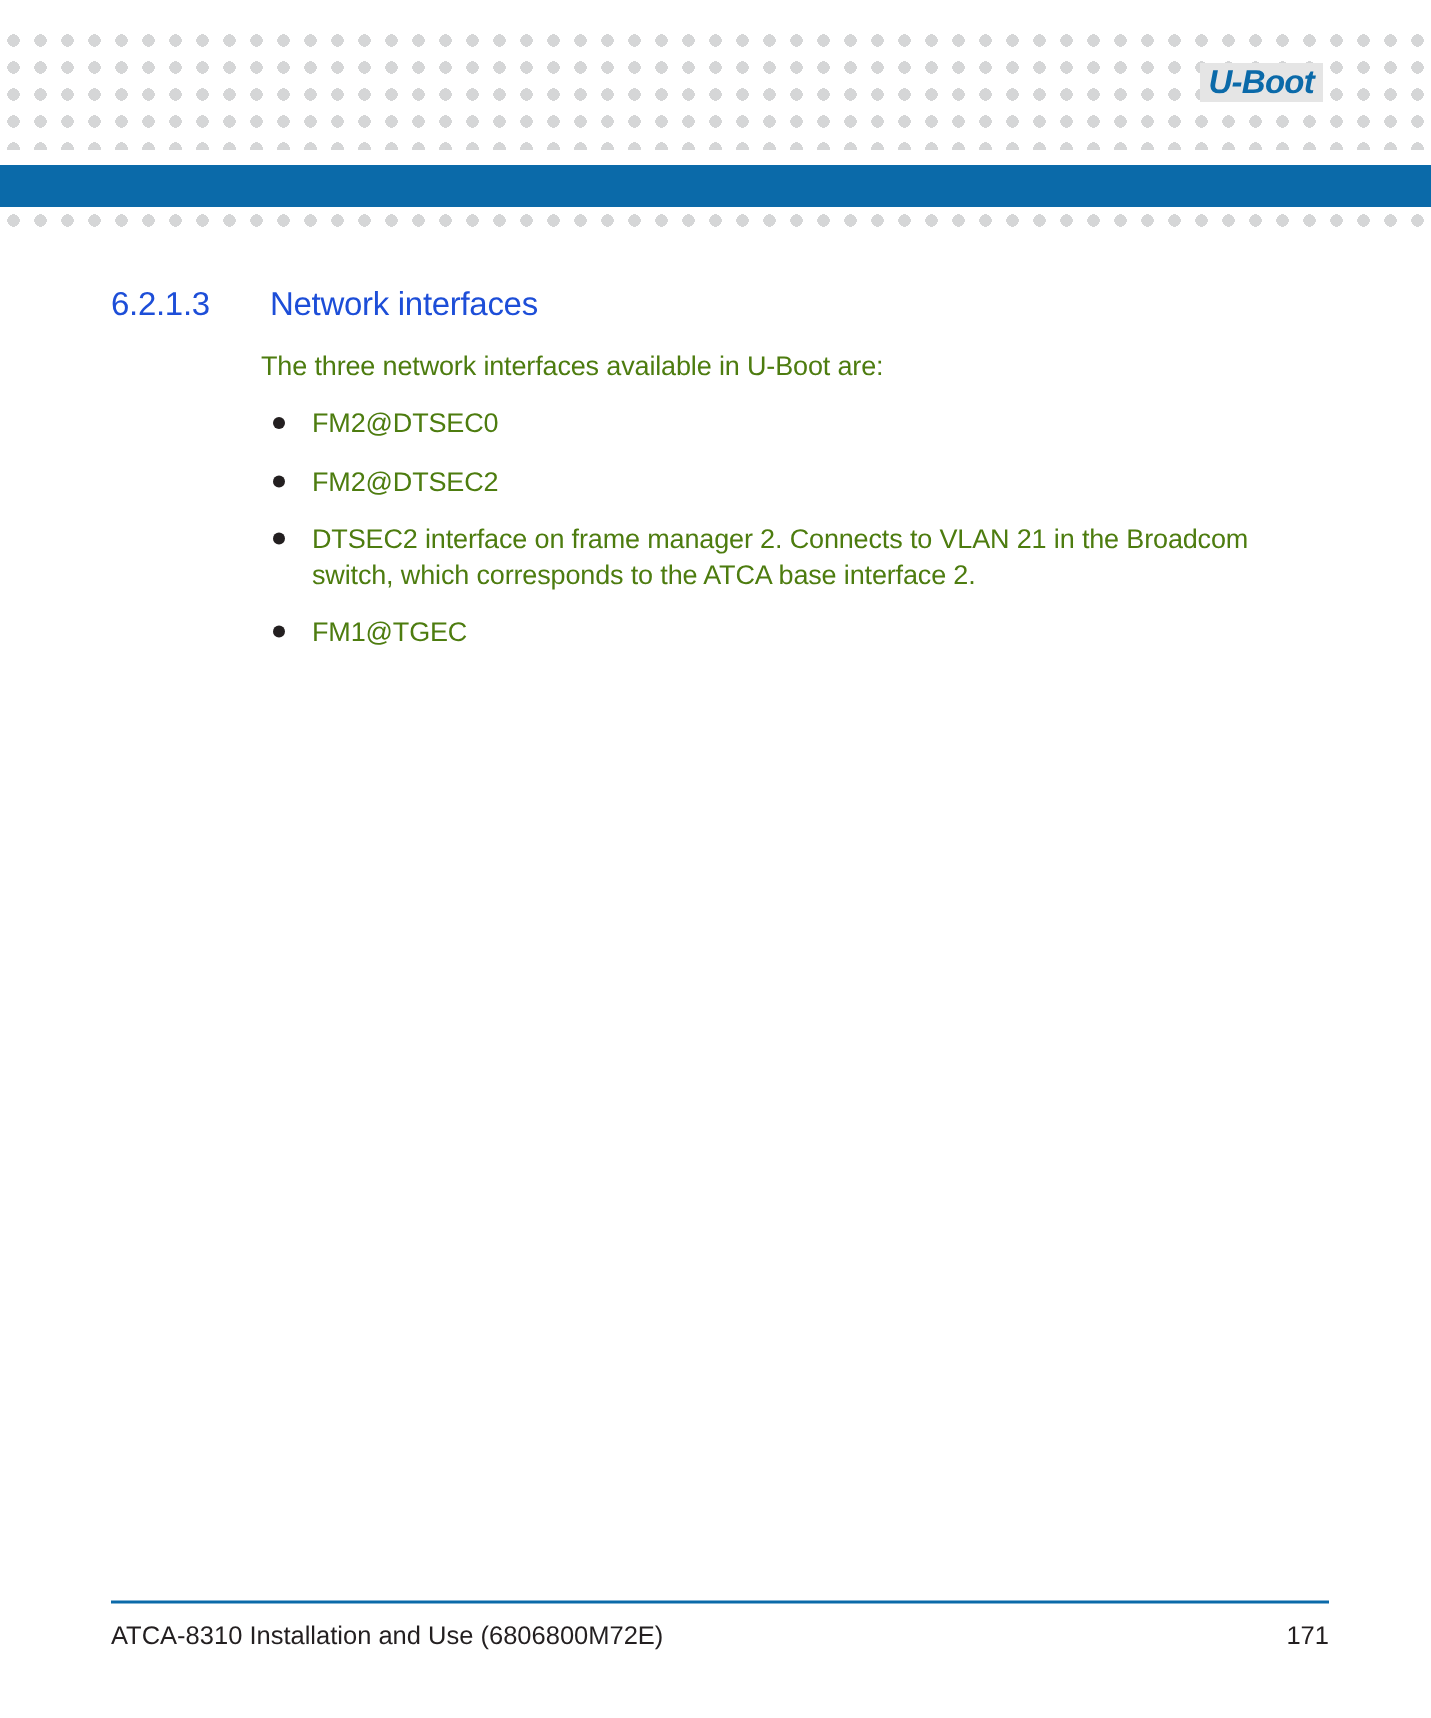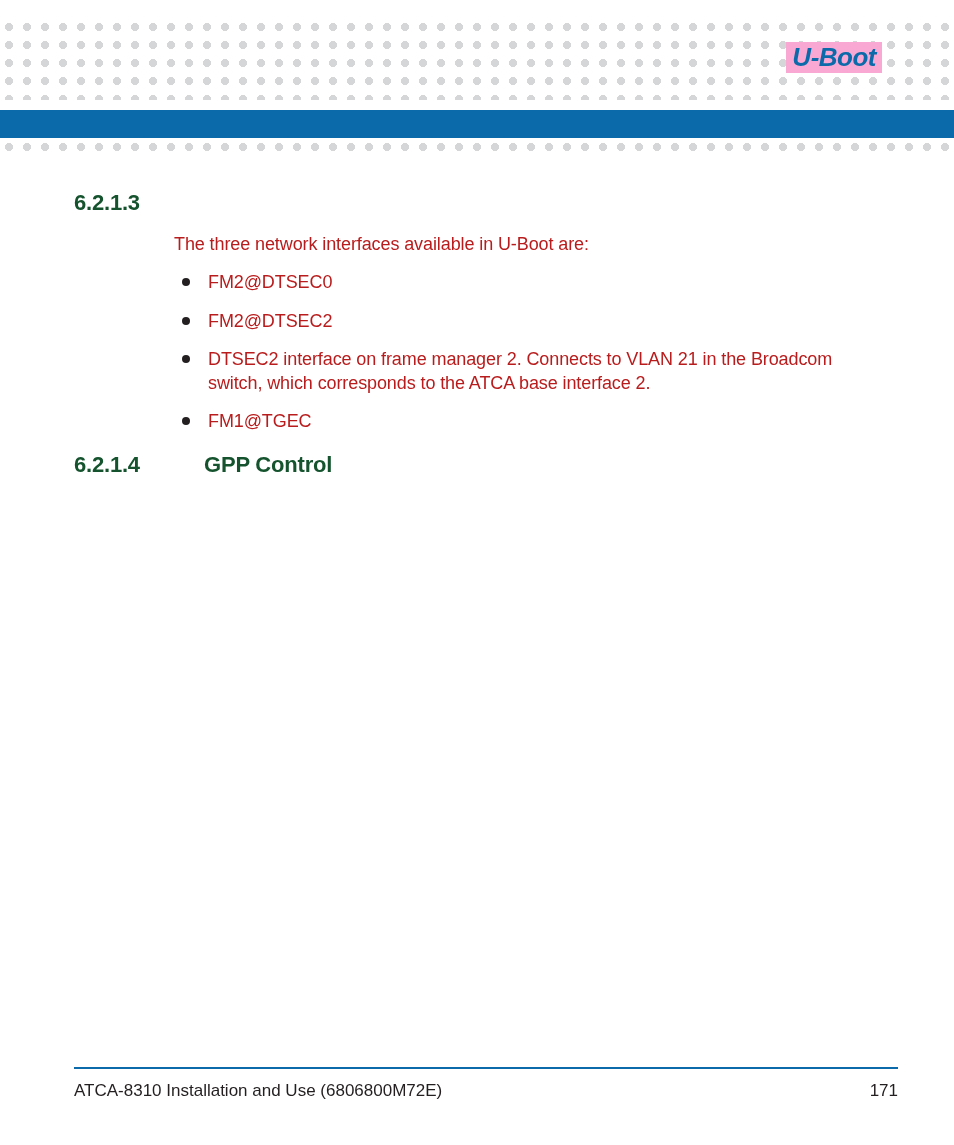--- a/index.html
+++ b/index.html
@@ -22,24 +22,24 @@
     background-size: 18px 18px;
     background-position: 0 0;
   }
   .dots-top { top: 18px; }
   .page-title {
     position: absolute;
     top: 42px;
     right: 72px;
     font-weight: 700;
     font-style: italic;
-    font-size: 26px;
+    font-size: 22px;
     color: #0b6aa9;
     letter-spacing: -0.5px;
-    background: #f9a8d4;
+    background: #e5e5e5;
     padding: 0 6px;
   }
   .blue-bar {
     position: absolute;
     top: 110px;
     left: 0;
     right: 0;
     height: 28px;
     background: #0b6aa9;
   }
@@ -54,36 +54,36 @@
     background-position: 0 0;
   }
   .content {
     position: absolute;
     top: 182px;
     left: 74px;
     right: 68px;
   }
   .sec-heading {
     display: flex;
-    gap: 44px;
-    color: #14532d;
-    font-weight: 700;
+    gap: 20px;
+    color: #1d4ed8;
+    font-weight: 400;
     font-size: 22px;
     letter-spacing: -0.2px;
     margin-top: 8px;
     margin-bottom: 16px;
   }
   .sec-heading .num {
     width: 86px;
   }
   .body-text {
     margin-left: 100px;
     font-size: 18px;
     line-height: 1.35;
-    color: #b91c1c;
+    color: #4d7c0f;
     letter-spacing: -0.1px;
   }
   .para {
     margin: 0 0 14px 0;
   }
   ul.bullets {
     list-style: none;
     padding: 0;
     margin: 0 0 10px 0;
   }
@@ -98,21 +98,21 @@
     left: 8px;
     top: 8px;
     width: 8px;
     height: 8px;
     border-radius: 50%;
     background: #231f20;
   }
   .footer {
     position: absolute;
     left: 74px;
-    right: 56px;
+    right: 68px;
     bottom: 44px;
   }
   .footer-rule {
     height: 2px;
     background: #0b6aa9;
     margin-bottom: 12px;
   }
   .footer-line {
     display: flex;
     justify-content: space-between;
@@ -125,35 +125,32 @@
 
 <div class="dots-band dots-top"></div>
 <div class="page-title">U-Boot</div>
 <div class="blue-bar"></div>
 <div class="grey-bar"></div>
 
 <div class="content">
 
   <div class="sec-heading">
     <span class="num">6.2.1.3</span>
+    <span>Network interfaces</span>
   </div>
   <div class="body-text">
     <p class="para">The three network interfaces available in U-Boot are:</p>
     <ul class="bullets">
       <li>FM2@DTSEC0</li>
       <li>FM2@DTSEC2</li>
       <li>DTSEC2 interface on frame manager 2. Connects to VLAN 21 in the Broadcom switch, which corresponds to the ATCA base interface 2.</li>
       <li>FM1@TGEC</li>
     </ul>
   </div>
 
-  <div class="sec-heading" style="margin-top:18px;">
-    <span class="num">6.2.1.4</span>
-    <span>GPP Control</span>
-  </div>
 
 </div>
 
 <div class="footer">
   <div class="footer-rule"></div>
   <div class="footer-line">
     <span>ATCA-8310 Installation and Use (6806800M72E)</span>
     <span>171</span>
   </div>
 </div>

